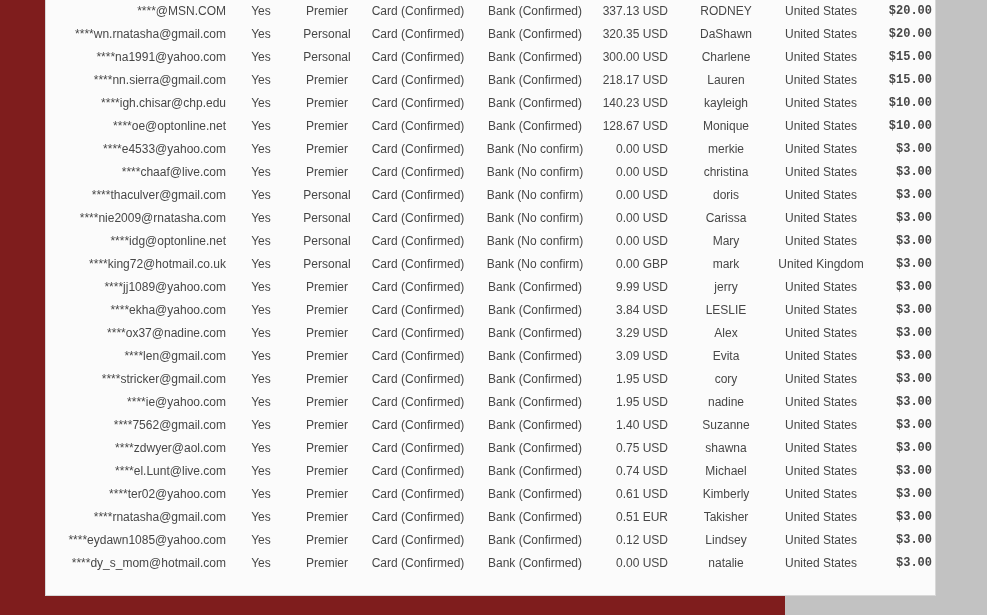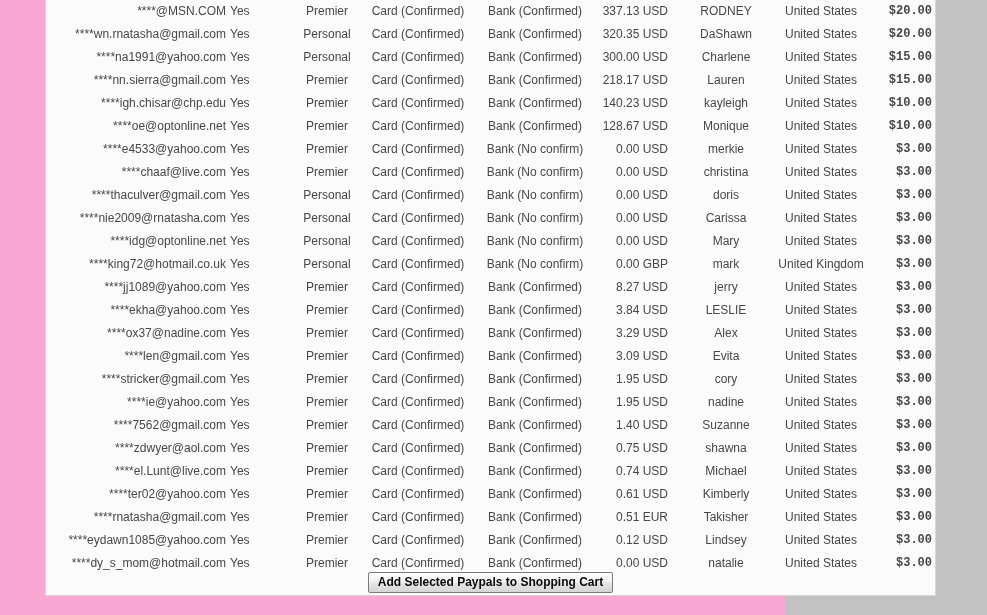--- a/index.html
+++ b/index.html
@@ -12,21 +12,21 @@
     height: 615px;
     background: #c2c2c2;
     font-family: "Liberation Sans", sans-serif;
     overflow: hidden;
   }
 
   #page {
     position: relative;
     width: 785px;
     height: 615px;
-    background: #f9a8d4;
+    background: #7f1d1d;
     box-sizing: border-box;
   }
 
   
   #content-panel {
     position: absolute;
     left: 45px;
     top: 0px;
     width: 891px;
     height: 596px;
@@ -51,21 +51,21 @@
     color: #474747;
     height: 23px;
     line-height: 23px;
     padding: 0;
     white-space: nowrap;
     overflow: hidden;
   }
 
   
   .c-email   { width: 184px; text-align: right;  padding-right: 4px !important; }
-  .c-verif   { width: 62px;  text-align: left; margin-top: 20px; }
+  .c-verif   { width: 62px;  text-align: center; margin-top: 20px; }
   .c-type    { width: 70px;  text-align: center; margin-top: 44px; }
   .c-card    { width: 112px; text-align: center; }
   .c-bank    { width: 122px; text-align: center; }
   .c-amount  { width: 84px;  text-align: right;  padding-right: 12px !important; }
   .c-name    { width: 92px;  text-align: center; }
   .c-country { width: 98px;  text-align: center; }
   .c-price   { width: 62px;  text-align: right;  font-weight: bold; color: #3b3b3b; font-family: Liberation Mono, monospace; }
   .c-check   { width: 78px;  text-align: center; }
 
   
@@ -255,21 +255,21 @@
             <td class="c-country">United Kingdom</td>
             <td class="c-price">$3.00</td>
             <td class="c-check"></td>
           </tr>
           <tr>
             <td class="c-email masked">****jj1089@yahoo.com</td>
             <td class="c-verif">Yes</td>
             <td class="c-type">Premier</td>
             <td class="c-card">Card (Confirmed)</td>
             <td class="c-bank">Bank (Confirmed)</td>
-            <td class="c-amount">8.27 USD</td>
+            <td class="c-amount">9.99 USD</td>
             <td class="c-name">jerry</td>
             <td class="c-country">United States</td>
             <td class="c-price">$3.00</td>
             <td class="c-check"></td>
           </tr>
           <tr>
             <td class="c-email masked">****ekha@yahoo.com</td>
             <td class="c-verif">Yes</td>
             <td class="c-type">Premier</td>
             <td class="c-card">Card (Confirmed)</td>
@@ -408,18 +408,15 @@
             <td class="c-bank">Bank (Confirmed)</td>
             <td class="c-amount">0.00 USD</td>
             <td class="c-name">natalie</td>
             <td class="c-country">United States</td>
             <td class="c-price">$3.00</td>
             <td class="c-check"></td>
           </tr>
         </tbody>
     </table>
 
-    <div id="footer-row">
-      <button id="add-to-cart-button">Add Selected Paypals to Shopping Cart</button>
-    </div>
 
   </div>
 </div>
 
 </body></html>

